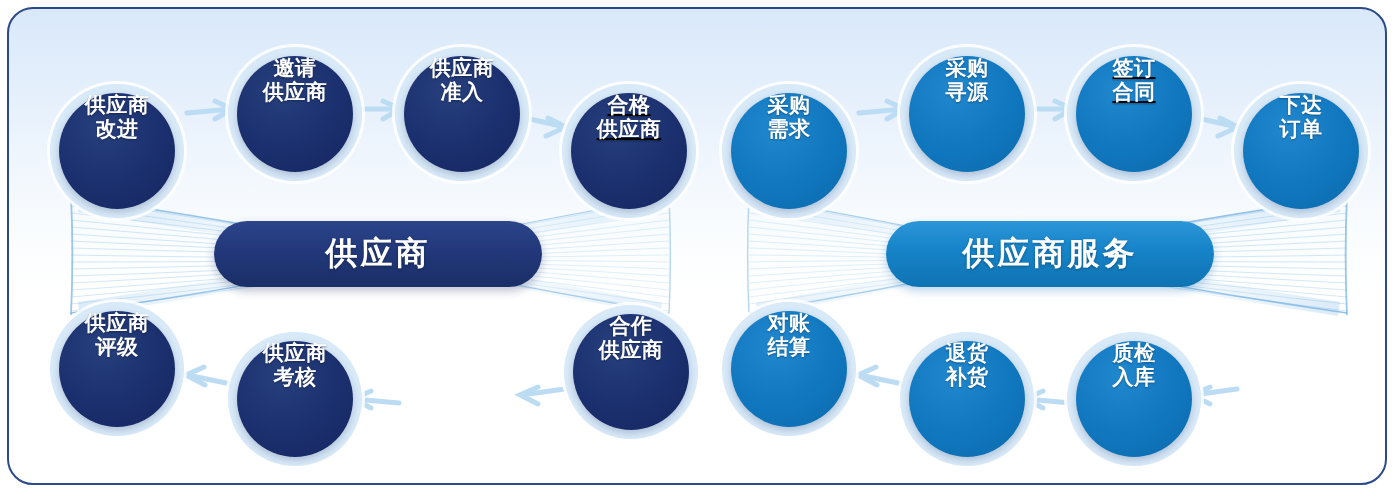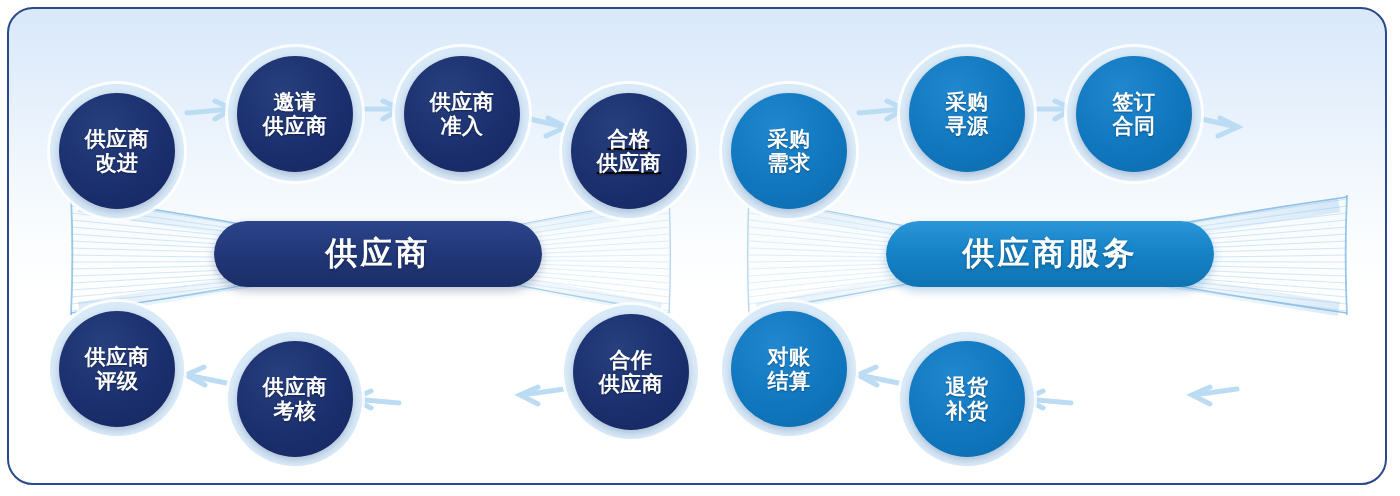--- a/index.html
+++ b/index.html
@@ -13,21 +13,21 @@
     border:2px solid #2a4a8b;border-radius:26px;box-sizing:border-box;
     background:linear-gradient(180deg,#d9e8fa 0%,#e2eefb 14%,#eef5fd 30%,#f9fcfe 46%,#ffffff 60%,#ffffff 100%);
     overflow:hidden;
   }
 
   .svg-layer{position:absolute;left:0;top:0;width:1400px;height:496px;pointer-events:none;}
 
   
   .node{
     position:absolute;width:116px;height:116px;border-radius:50%;
-    display:flex;align-items:center;justify-content:center;
+    display:flex;justify-content:center;
     box-sizing:border-box;
   }
   .node .ring{
     position:absolute;left:-9px;top:-9px;width:134px;height:134px;border-radius:50%;
     background:#d8e9f8;
     box-shadow:0 0 0 3px rgba(255,255,255,.85);
   }
   .node .disc{
     position:absolute;left:0;top:0;width:116px;height:116px;border-radius:50%;
     box-shadow:0 3px 7px rgba(20,40,90,.22);
@@ -283,27 +283,39 @@
       <span class="disc"></span>
       <span class="lbl">采购
 需求</span>
     </div>
     <div class="node bright" style="left:900px;top:47px;">
       <span class="ring"></span>
       <span class="disc"></span>
       <span class="lbl">采购
 寻源</span>
     </div>
-    <div class="node bright" style="left:1067px;top:47px;">
+    <div class="node bright" style="left:1067px;top:47px;text-decoration:underline;">
       <span class="ring"></span>
       <span class="disc"></span>
       <span class="lbl">签订
 合同</span>
     </div>
-
+    <div class="node bright" style="left:1234px;top:84px;">
+      <span class="ring"></span>
+      <span class="disc"></span>
+      <span class="lbl">下达
+订单</span>
+    </div>
+
+    <div class="node bright" style="left:1067px;top:332px;">
+      <span class="ring"></span>
+      <span class="disc"></span>
+      <span class="lbl">质检
+入库</span>
+    </div>
     <div class="node bright" style="left:722px;top:302px;">
       <span class="ring"></span>
       <span class="disc"></span>
       <span class="lbl">对账
 结算</span>
     </div>
     <div class="node bright" style="left:900px;top:332px;">
       <span class="ring"></span>
       <span class="disc"></span>
       <span class="lbl">退货

